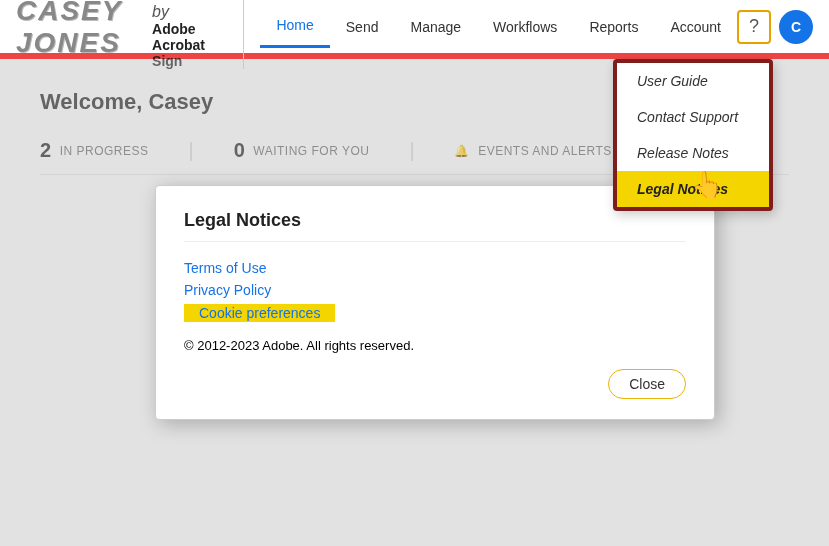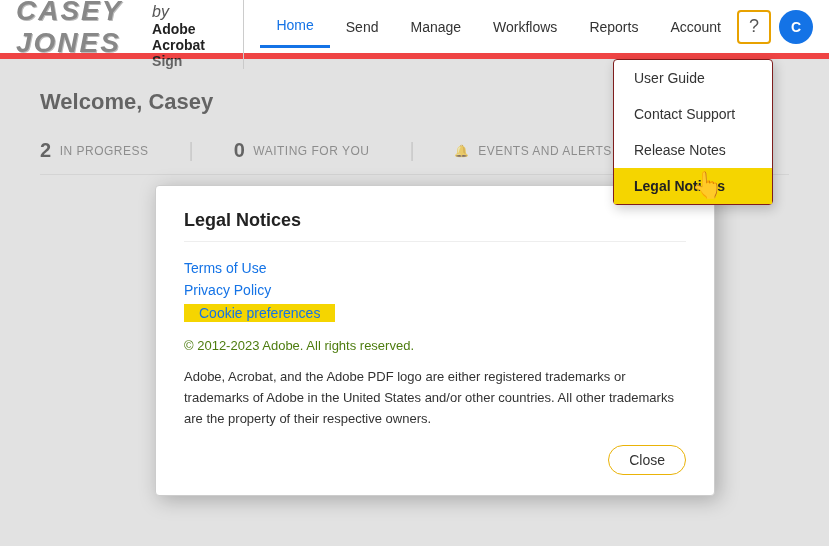--- a/index.html
+++ b/index.html
@@ -116,25 +116,26 @@
       font-size: 14px;
       font-weight: bold;
     }
 
     
     .dropdown-menu {
       position: absolute;
       top: 59px;
       right: 56px;
       background: #fff;
-      border: 1px solid #7f1d1d;
+      border: 4px solid #7f1d1d;
       border-radius: 4px;
       box-shadow: 2px 4px 12px rgba(0,0,0,0.2);
       z-index: 100;
       min-width: 160px;
+      font-style: italic;
     }
 
     .dropdown-item {
       padding: 10px 20px;
       font-size: 14px;
       color: #333;
       cursor: pointer;
       white-space: nowrap;
     }
 
@@ -231,21 +232,21 @@
     }
 
     .modal-link.highlighted {
       background: #f5d500;
       display: inline-block;
       padding: 1px 15px;
     }
 
     .modal-copyright {
       font-size: 13px;
-      color: #4d7c0f;
+      color: #000000;
       margin: 10px 0 14px 0;
     }
 
     .modal-body-text {
       font-size: 13px;
       color: #333;
       line-height: 1.6;
       margin-bottom: 12px;
     }
 
@@ -333,21 +334,20 @@
 
 <div class="modal">
   <div class="modal-title">Legal Notices</div>
 
   <a class="modal-link">Terms of Use</a>
   <a class="modal-link">Privacy Policy</a>
   <a class="modal-link highlighted">Cookie preferences</a>
 
   <p class="modal-copyright">© 2012-2023 Adobe. All rights reserved.</p>
 
-  <p class="modal-body-text">Adobe, Acrobat, and the Adobe PDF logo are either registered trademarks or trademarks of Adobe in the United States and/or other countries. All other trademarks are the property of their respective owners.</p>
 
 
   <div class="modal-footer">
     <button class="close-btn">Close</button>
   </div>
 </div>
 
 <div class="cursor">👆</div>
 
 </body></html>

